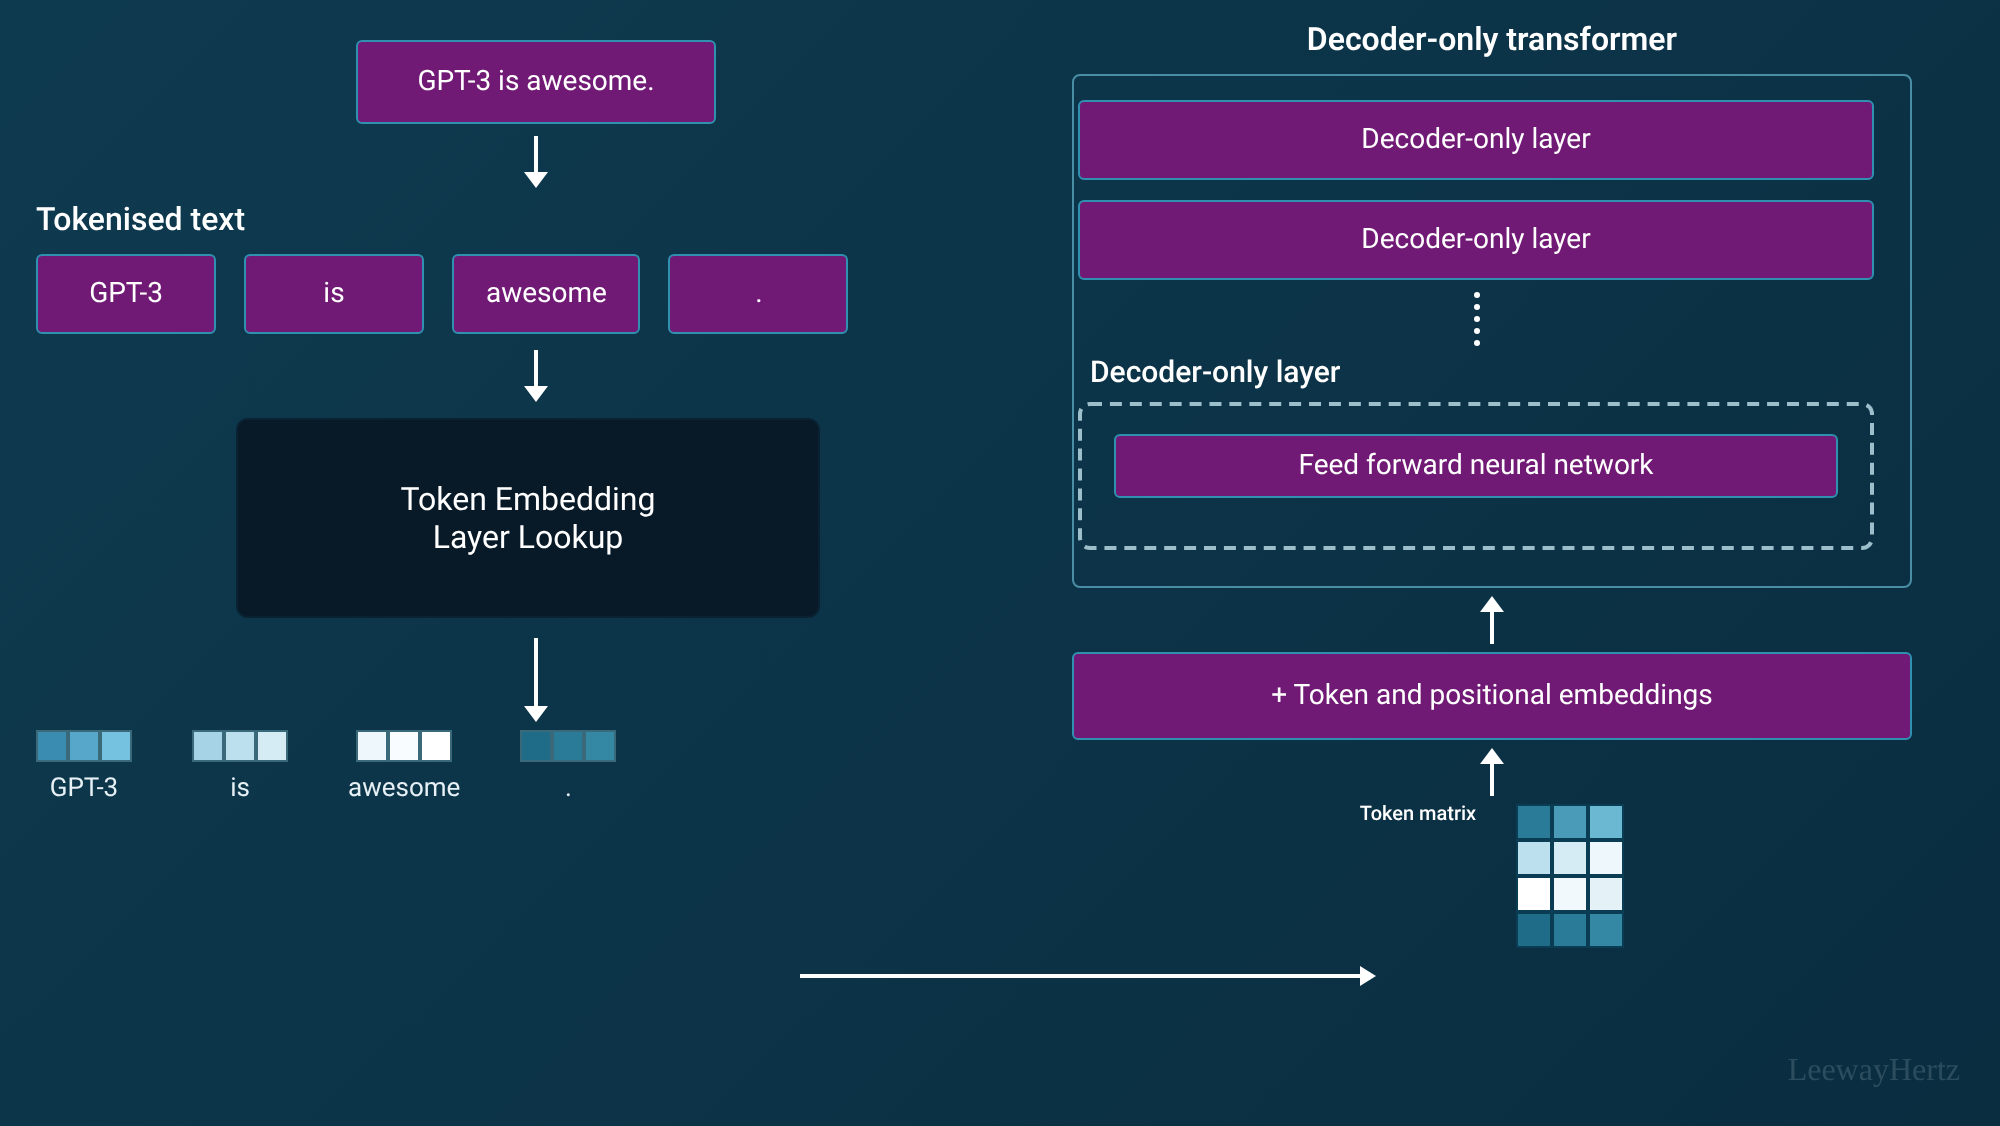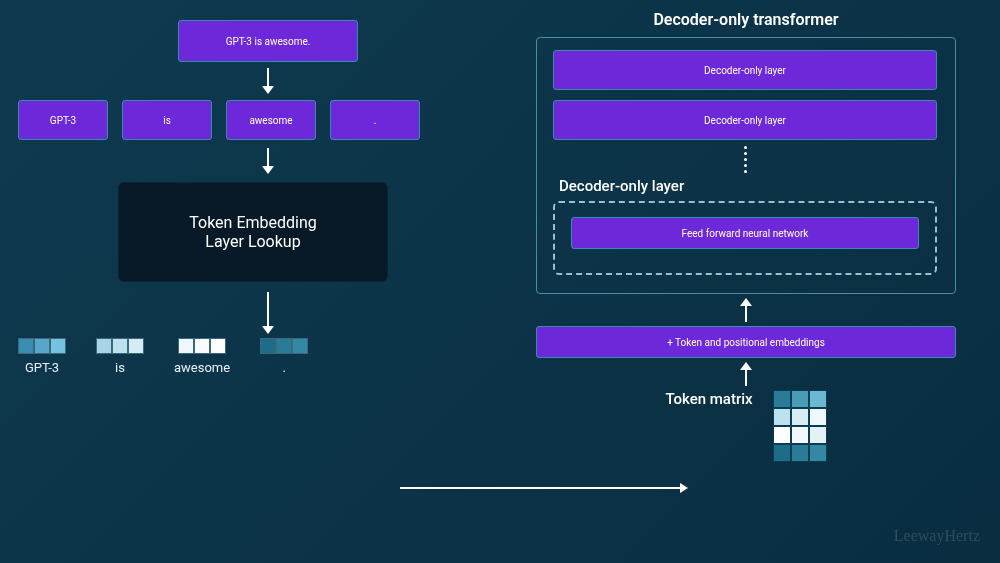--- a/index.html
+++ b/index.html
@@ -6,26 +6,26 @@
   body {
     width: 1000px; height: 563px;
     background: linear-gradient(135deg, #0e3a4f 0%, #0a2d40 100%);
     font-family: -apple-system, "Segoe UI", Roboto, sans-serif;
     color: #e6f0f5;
     position: relative;
     overflow: hidden;
   }
   .label { font-size: 16px; font-weight: 500; color: #fff; }
   .box {
-    background: #6d28d9;
+    background: #701a75;
     border: 1px solid #3090b0;
     border-radius: 3px;
     padding: 8px 16px;
     color: #fff;
-    font-size: 10px;
+    font-size: 14px;
     display: flex;
     align-items: center;
     justify-content: center;
     white-space: nowrap;
   }
   .darkbox {
     background: #081927;
     border: 1px solid #0a2232;
     border-radius: 6px;
     color: #fff;
@@ -55,21 +55,21 @@
   .emb-cells { display: flex; }
   .cell { width: 16px; height: 16px; border: 1px solid #3a6a7a; }
 
   .matrix { display: inline-block; }
   .matrix .mrow { display: flex; }
   .matrix .mcell { width: 18px; height: 18px; border: 1px solid #0a3d54; }
 
   .decoder-frame {
     border: 1px solid #4a8ea5;
     border-radius: 4px;
-    padding: 12px 18px 18px 16px;
+    padding: 12px 18px 18px 2px;
   }
   .dashed-frame {
     border: 2px dashed #9dbfcc;
     border-radius: 6px;
     padding: 14px 16px;
   }
   .dotted-vert {
     display: flex; flex-direction: column; align-items: center; gap: 3px;
   }
   .dotted-vert span { width: 3px; height: 3px; background: #fff; border-radius: 50%; }
@@ -84,34 +84,35 @@
 
 <div style="position:absolute; left:18px; top:20px; width:460px;">
   <div style="display:flex; justify-content:center; margin-left:40px;">
     <div class="box" style="height:42px; min-width:180px;">GPT-3 is awesome.</div>
   </div>
   <div class="arrow-down" style="margin:6px 0 6px 40px;">
     <div class="shaft"></div>
       <div class="head"></div>
   </div>
 
+  <div class="label" style="margin-bottom:8px;">Tokenised text</div>
   <div class="row" id="tokens-row">
       <div class="box" style="height: 40px; min-width: 90px;">GPT-3</div>
       <div class="box" style="height: 40px; min-width: 90px;">is</div>
       <div class="box" style="height: 40px; min-width: 90px;">awesome</div>
       <div class="box" style="height: 40px; min-width: 90px;">.</div>
     </div>
 
   <div class="arrow-down" style="margin:8px 0 8px 40px;">
     <div class="shaft"></div>
       <div class="head"></div>
   </div>
 
   <div style="display:flex; margin-left:100px;">
-    <div class="darkbox" style="width:270px; height:100px;">
+    <div class="darkbox" style="width:292px; height:100px;">
       <span>Token Embedding</span>
       <span>Layer Lookup</span>
     </div>
   </div>
 
   <div class="arrow-down" style="margin:10px 0 4px 40px;">
     <div class="shaft" style="height:34px;"></div>
       <div class="head"></div>
   </div>
 
@@ -173,29 +174,29 @@
     <div class="dashed-frame">
       <div class="box" style="height:32px; margin-bottom:10px;text-align:right;">Feed forward neural network</div>
     </div>
   </div>
 
   <div class="arrow-up" style="margin:4px auto;">
     <div class="head"></div>
       <div class="shaft"></div>
   </div>
 
-  <div class="box" style="height:32px;">+ Token and positional embeddings</div>
+  <div class="box" style="height:44px;">+ Token and positional embeddings</div>
 
   <div class="arrow-up" style="margin:4px auto;">
     <div class="head"></div>
       <div class="shaft"></div>
   </div>
 
   <div style="display:flex; gap:20px; align-items:flex-start; justify-content:center;">
-    <div class="label" style="font-size:15px; align-self:flex-start; margin-top:0;">Token matrix</div>
+    <div class="label" style="font-size:10px; align-self:flex-start; margin-top:0;">Token matrix</div>
     <div class="matrix" id="matrix">
         <div class="mrow">
           <div class="mcell" style="background: rgb(42, 123, 152);"></div>
           <div class="mcell" style="background: rgb(74, 155, 184);"></div>
           <div class="mcell" style="background: rgb(106, 184, 210);"></div>
         </div>
         <div class="mrow">
           <div class="mcell" style="background: rgb(189, 224, 238);"></div>
           <div class="mcell" style="background: rgb(214, 236, 244);"></div>
           <div class="mcell" style="background: rgb(238, 247, 251);"></div>

